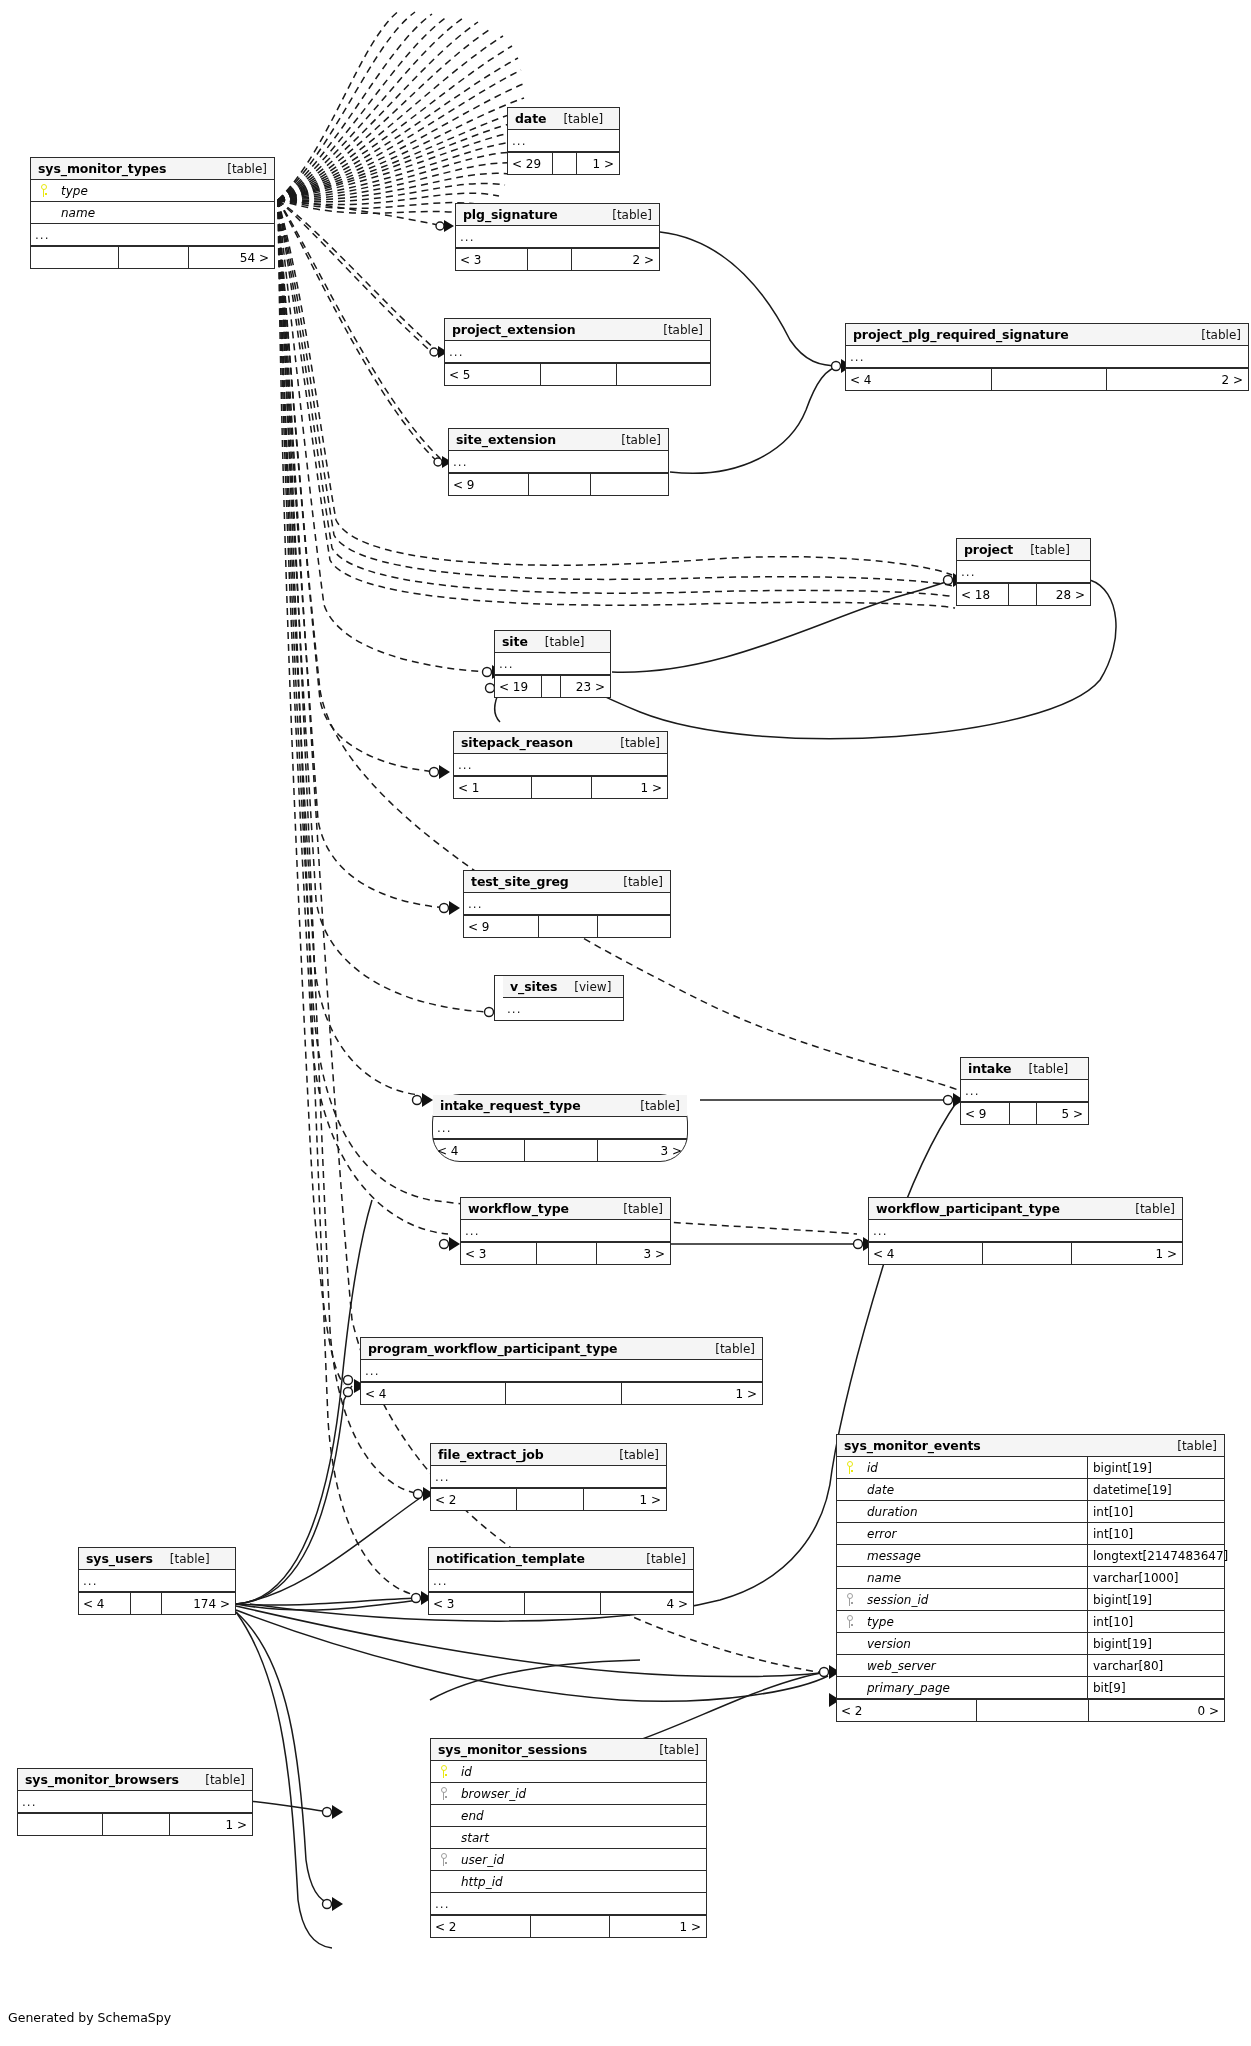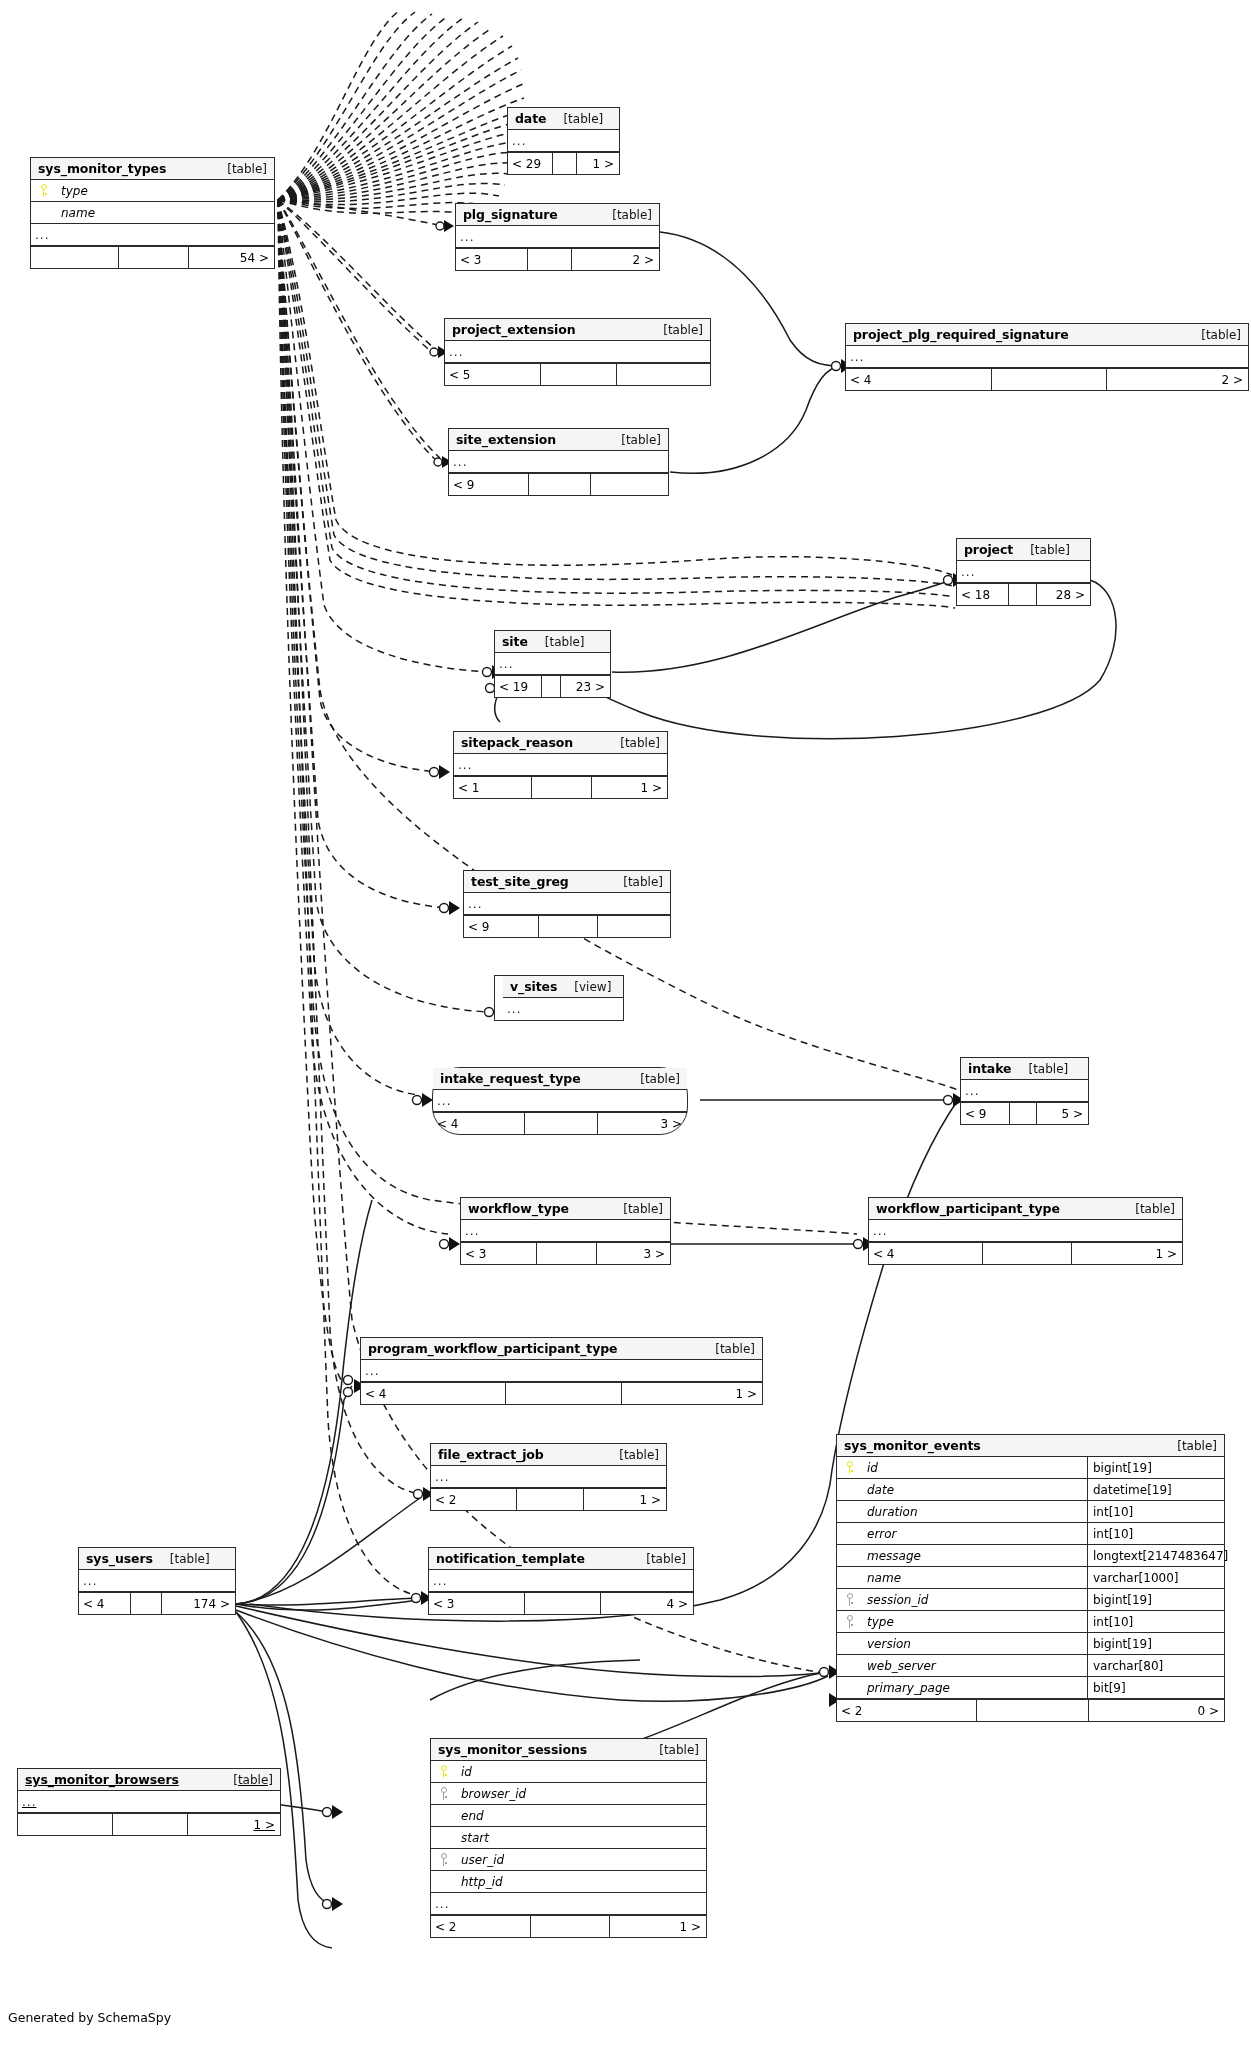--- a/index.html
+++ b/index.html
@@ -487,21 +487,21 @@
   </div>
 
   <div class="node" style="left:494px; top:975px; width:130px;padding-left:8px;">
     <div class="hdr tight">
       <span class="tname">v_sites</span>
       <span class="ttype">[view]</span>
     </div>
     <div class="col ellipsis">...</div>
   </div>
 
-  <div class="node" style="left:432px; top:1067px; width:256px;border-radius:28px;">
+  <div class="node" style="left:432px; top:1094px; width:256px;border-radius:28px;">
     <div class="hdr">
       <span class="tname">intake_request_type</span>
       <span class="ttype">[table]</span>
     </div>
     <div class="col ellipsis">...</div>
     <div class="ftr">
       <div class="cellL" style="width:36%">&lt; 4</div>
       <div class="cellM" style="width:29%"></div>
       <div class="cellR" style="width:35%">3 &gt;</div>
     </div>
@@ -591,21 +591,21 @@
       <span class="ttype">[table]</span>
     </div>
     <div class="col ellipsis">...</div>
     <div class="ftr">
       <div class="cellL" style="width:33%">&lt; 4</div>
       <div class="cellM" style="width:20%"></div>
       <div class="cellR" style="width:47%">174 &gt;</div>
     </div>
   </div>
 
-  <div class="node" style="left:17px; top:1768px; width:264px;text-decoration:underline;">
+  <div class="node" style="left:17px; top:1768px; width:236px;">
     <div class="hdr">
       <span class="tname">sys_monitor_browsers</span>
       <span class="ttype">[table]</span>
     </div>
     <div class="col ellipsis">...</div>
     <div class="ftr">
       <div class="cellL" style="width:36%"></div>
       <div class="cellM" style="width:29%"></div>
       <div class="cellR" style="width:35%">1 &gt;</div>
     </div>

